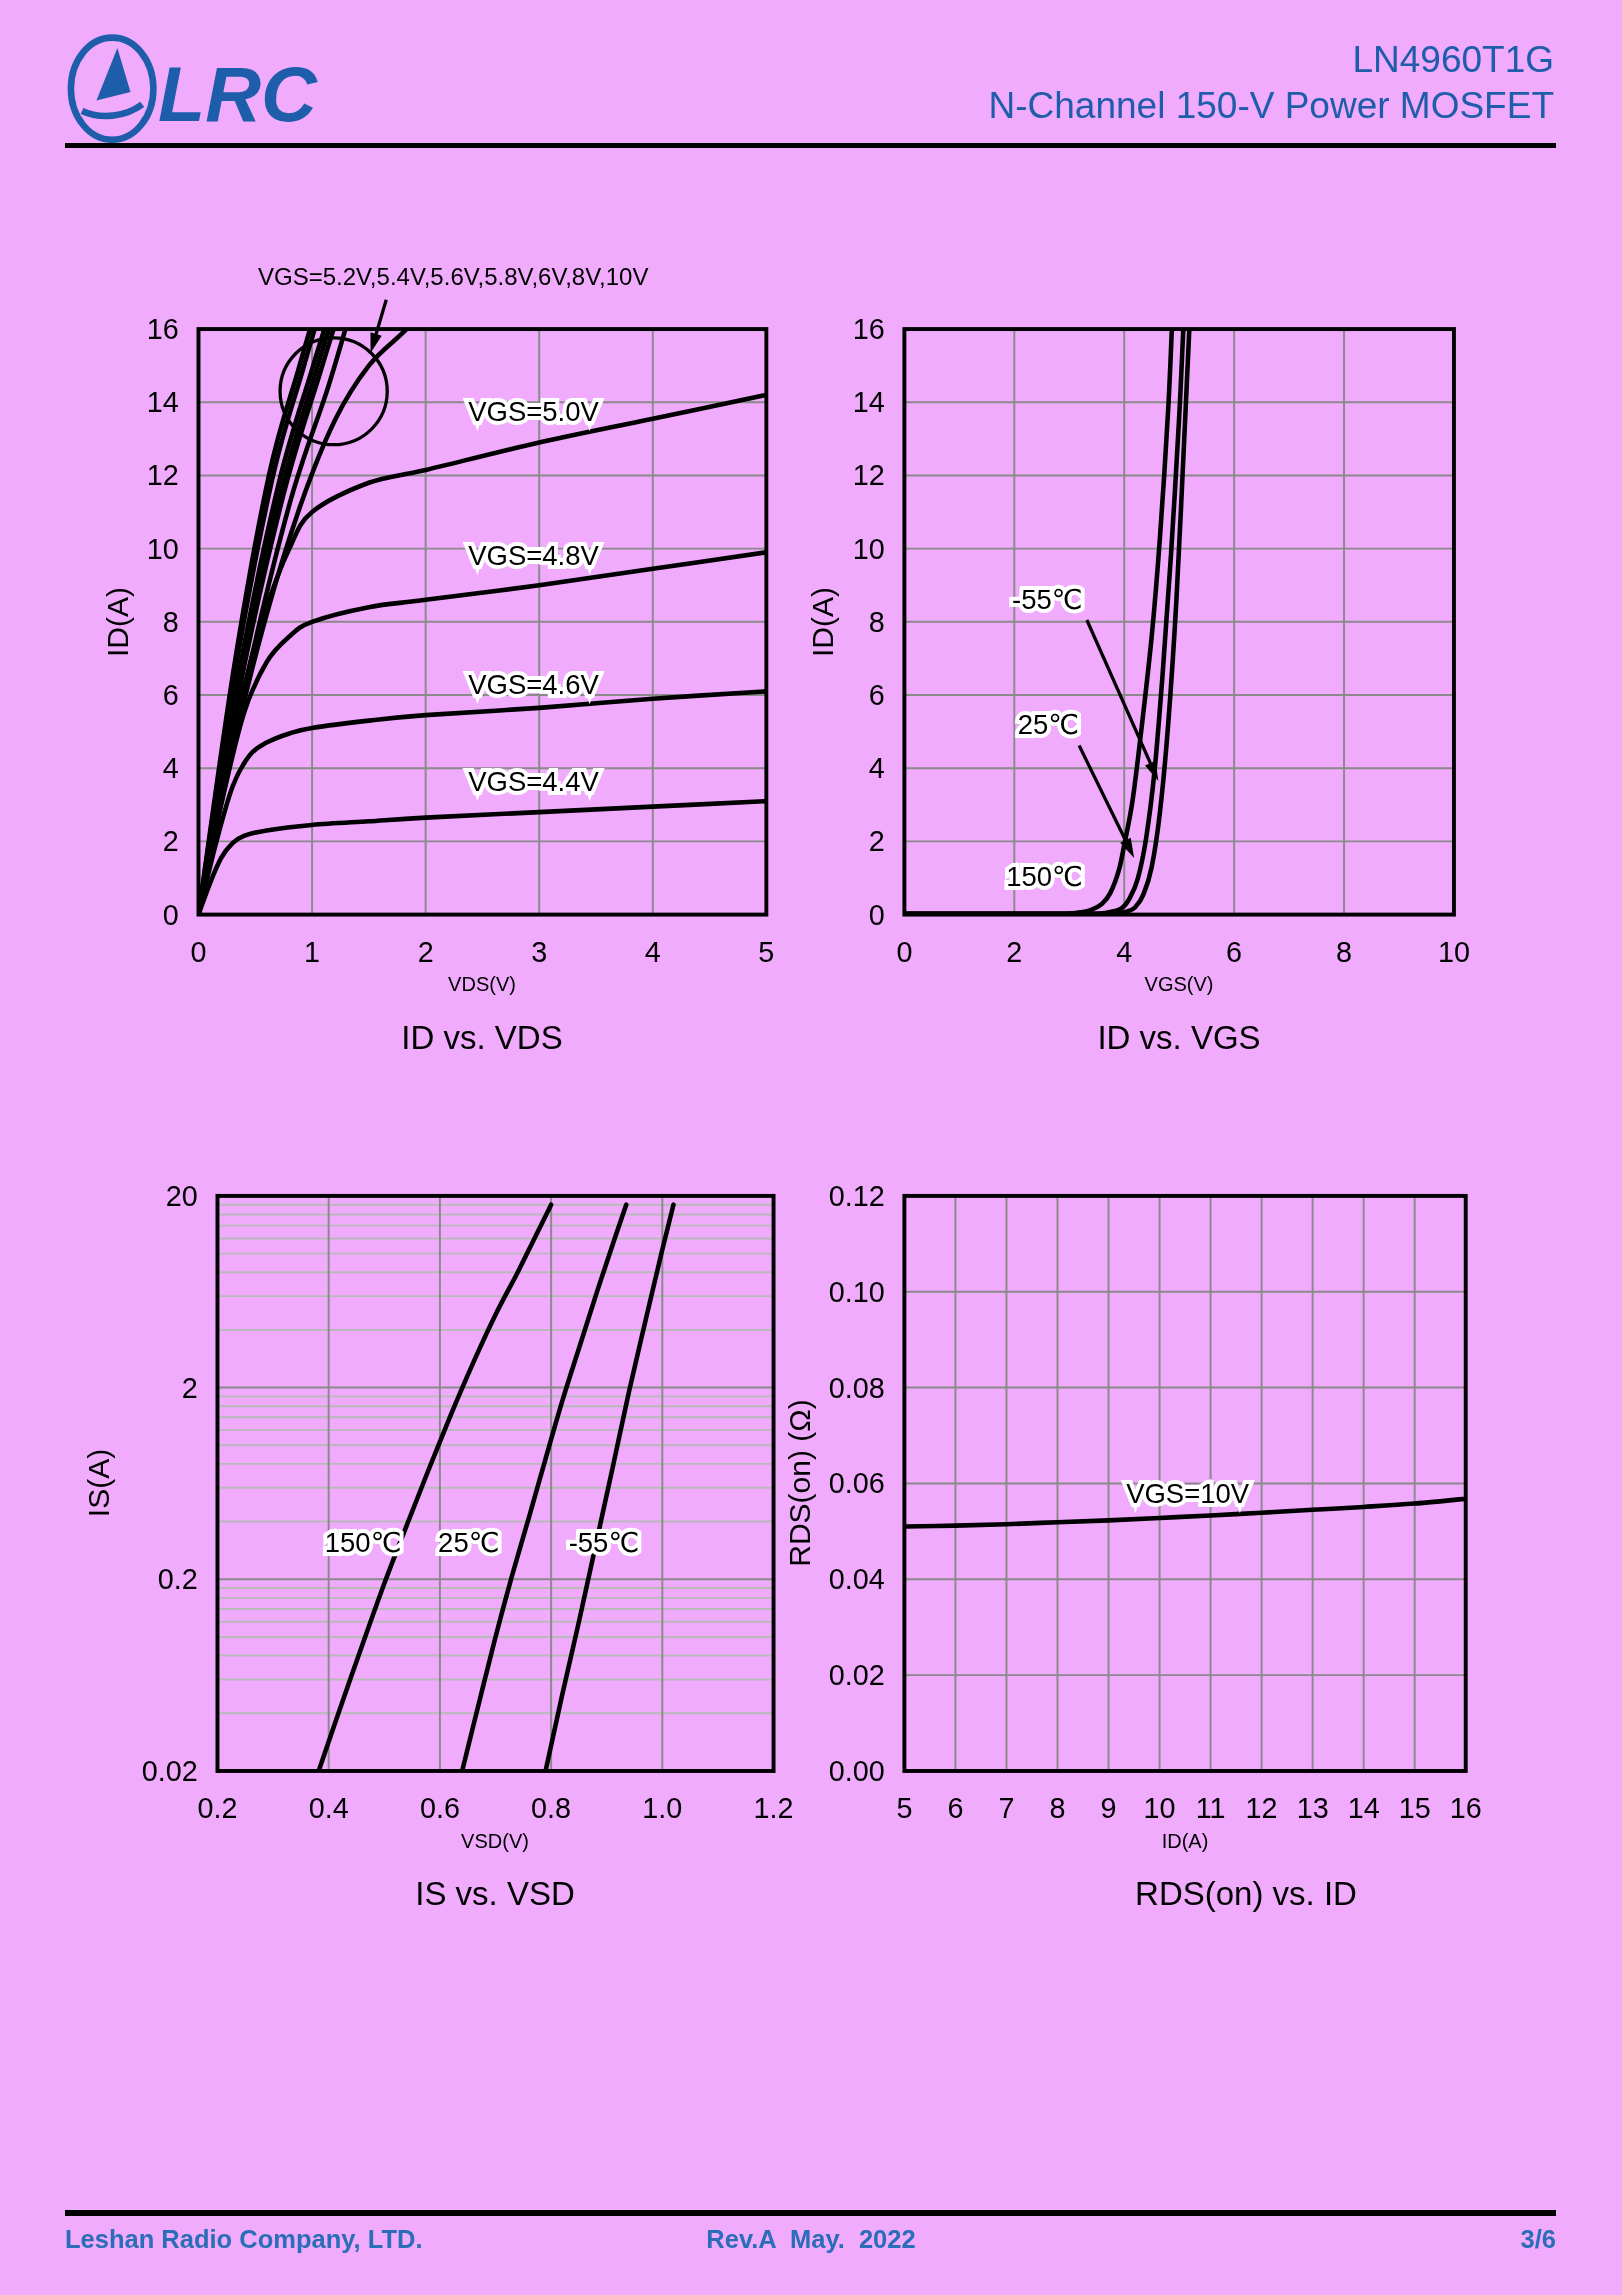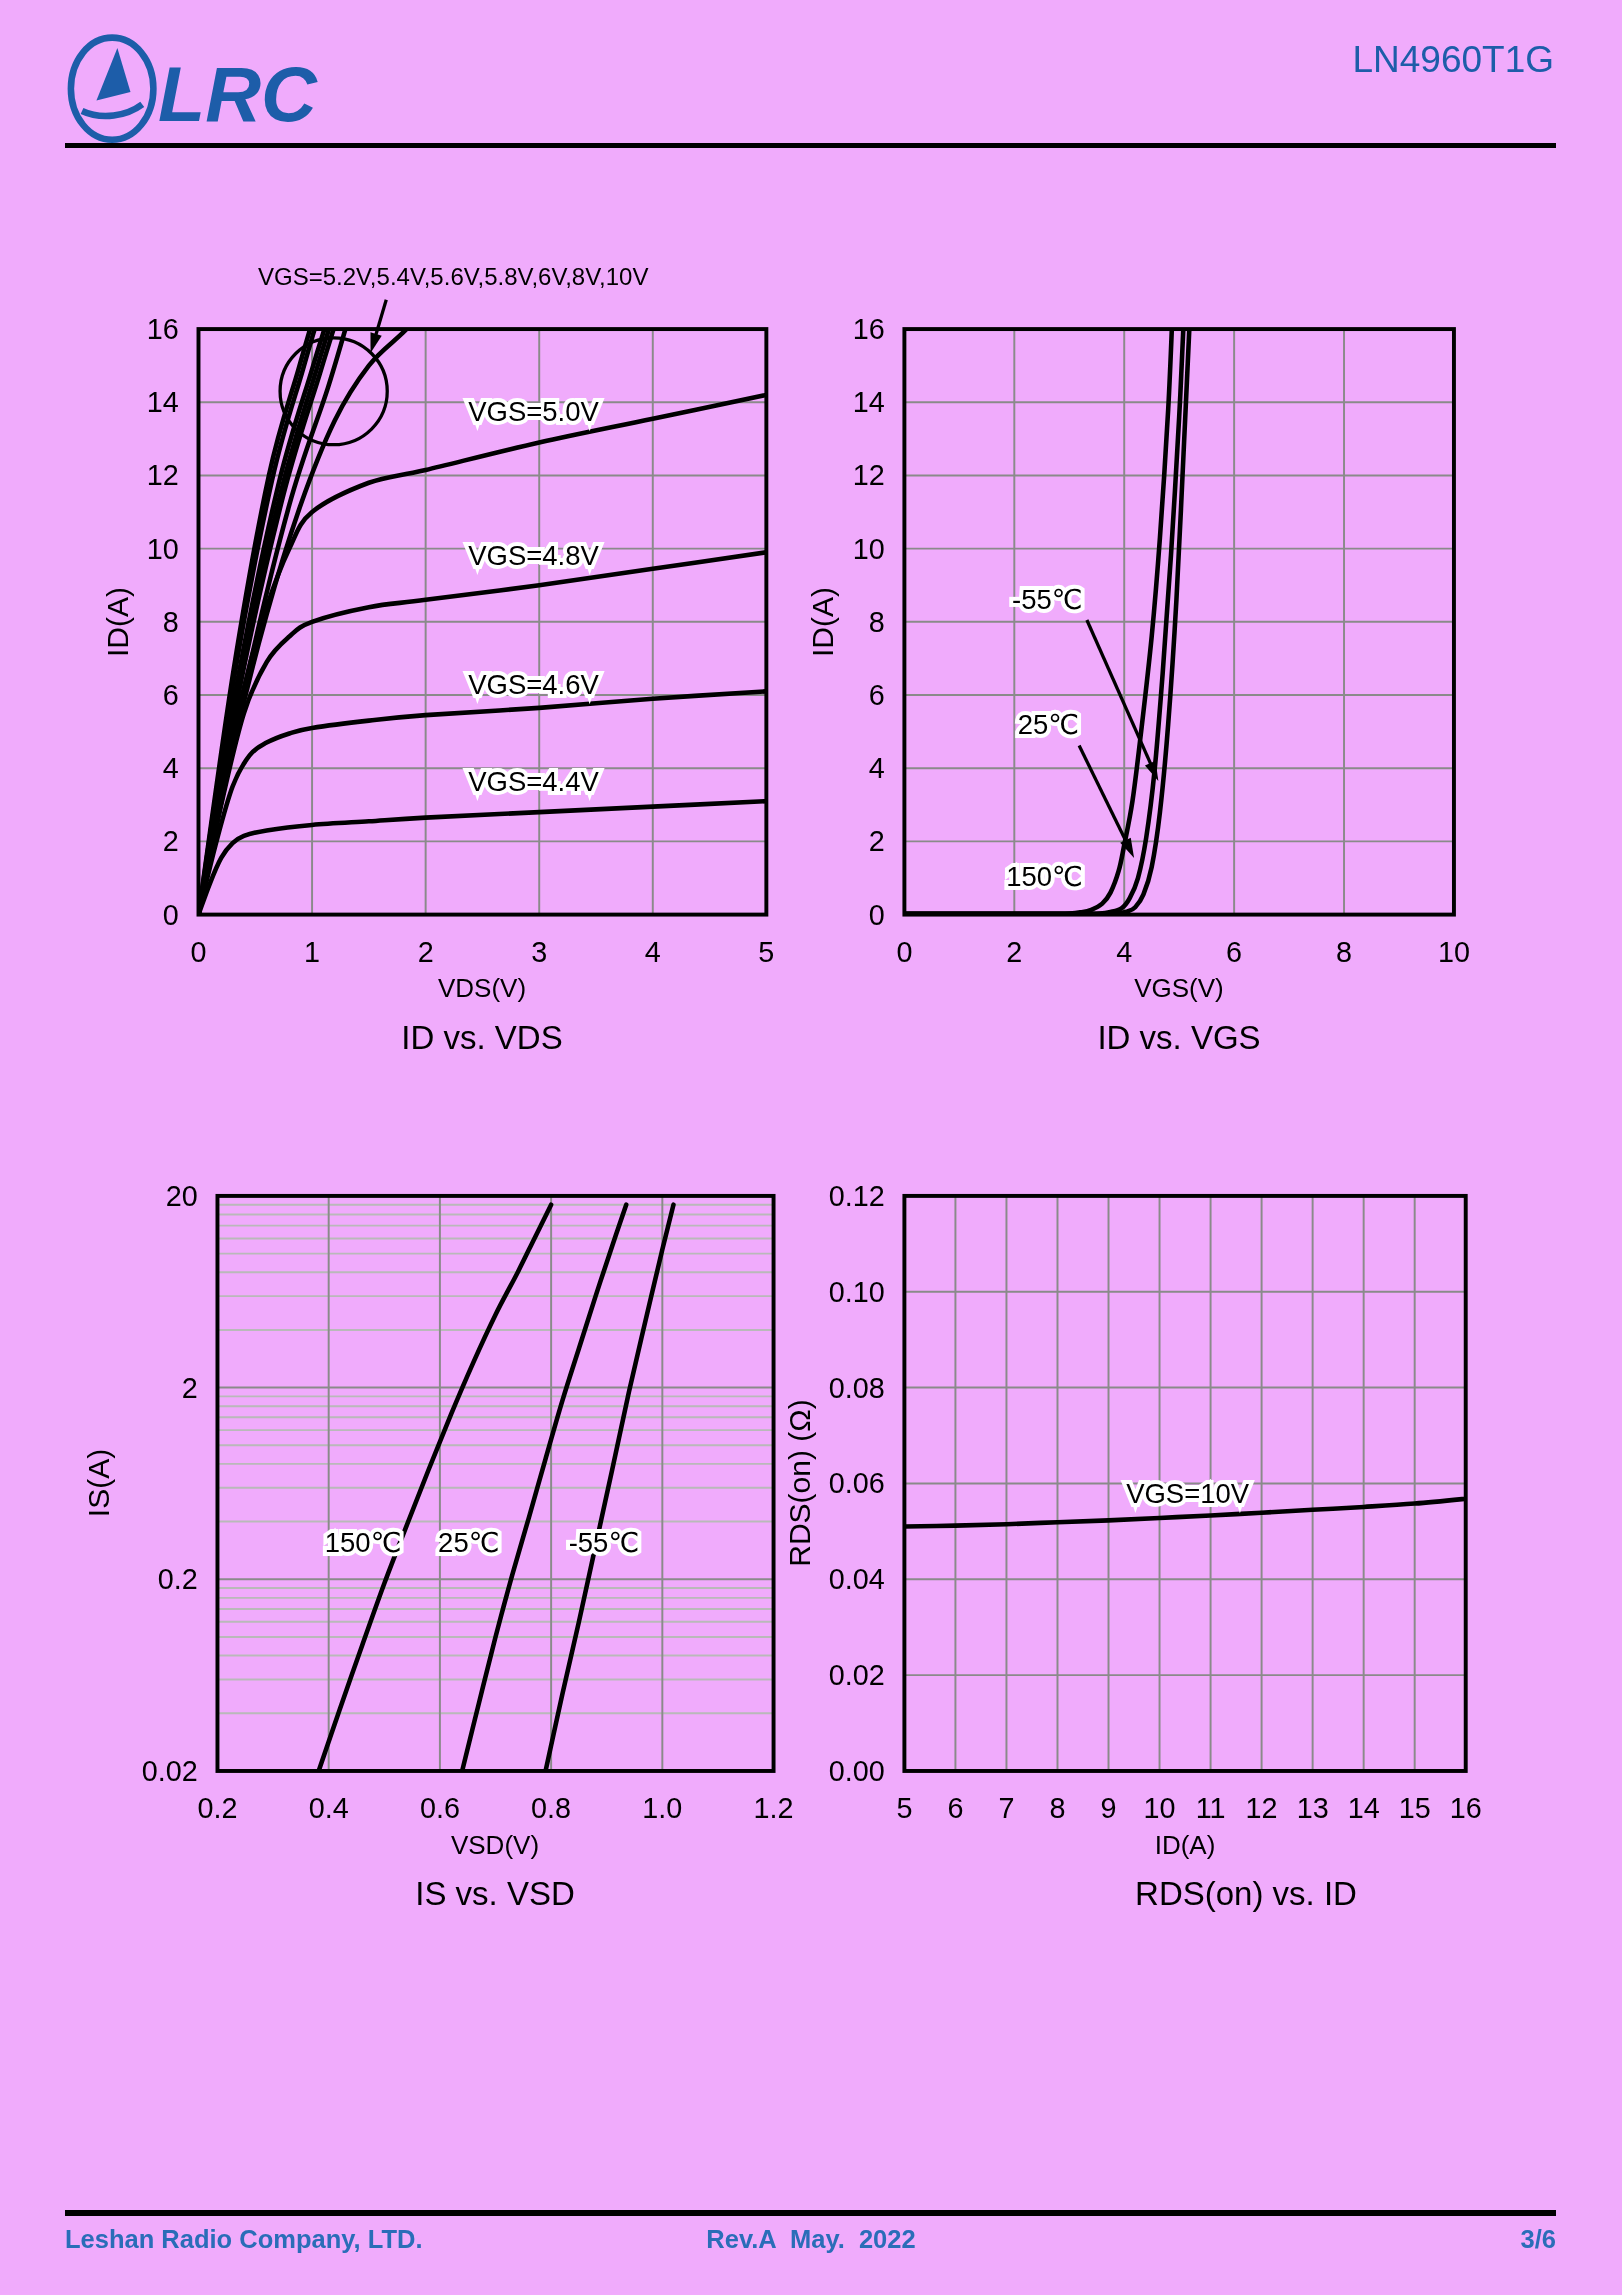--- a/index.html
+++ b/index.html
@@ -11,21 +11,21 @@
                font-size:37px;font-weight:normal;line-height:46px;color:#1d5da9;}
   .logo-box{left:65px;top:31px;width:275px;height:118px;}
   .rule{left:65px;background:#000;}
   .hdr-rule{top:143px;width:1491px;height:4.6px;}
   .ftr-rule{top:2210px;width:1491px;height:5.9px;}
   
   .section-heading{left:107px;top:184px;font-size:31px;font-weight:bold;}
   .chart-annotation{left:258px;top:263px;font-size:24px;}
   
   .xaxis-label,.chart-title{transform:translateX(-50%);text-align:center;white-space:nowrap;}
-  .xaxis-label{font-size:26px;}
+  .xaxis-label{font-size:20px;}
   .chart-title{font-size:33px;}
   .yaxis-label{font-size:30px;transform:translate(-50%,-50%) rotate(-90deg);white-space:nowrap;}
   
   .footer-text{top:2225px;font-size:25.5px;color:#2a6db8;white-space:pre;font-weight:bold;}
   .ft-left{left:65px;}
   .ft-center{left:811px;transform:translateX(-50%);}
   .ft-right{right:67px;}
   svg text{font-family:"Liberation Sans","DejaVu Sans",sans-serif;}
 </style>
 </head>
@@ -36,20 +36,21 @@
   <div class="abs logo-box">
     <svg width="275" height="118" viewBox="0 0 420 180">
       <ellipse cx="72" cy="88" rx="63" ry="78" fill="none" stroke="#1d5da9" stroke-width="10"></ellipse>
       <path d="M80 26 L48 106 L100 93 Z" fill="#1d5da9"></path>
       <path d="M26 122 C 56 136, 94 130, 118 112" fill="none" stroke="#1d5da9" stroke-width="10"></path>
       <text x="142" y="138" font-size="118" font-weight="800" font-style="italic" fill="#1d5da9">LRC</text>
     </svg>
   </div>
   <div class="abs brand-title">
     <div>LN4960T1G</div>
+    <div>N-Channel 150-V Power MOSFET</div>
   </div>
   <div class="abs rule hdr-rule"></div>
 
 
   <div class="abs chart-annotation">VGS=5.2V,5.4V,5.6V,5.8V,6V,8V,10V</div>
 
   <svg id="chart-layer" class="abs" style="left:0;top:0" width="1623" height="2295" viewBox="0 0 2480 3508">
       <g>
         <defs>
           <clipPath id="clip-0">

